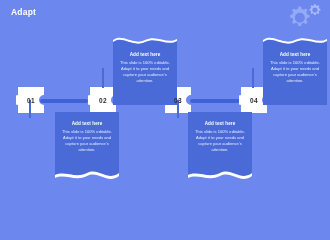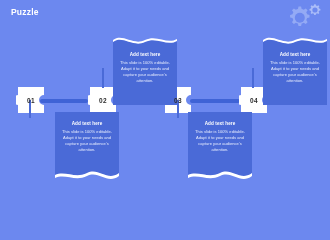--- a/index.html
+++ b/index.html
@@ -63,21 +63,21 @@
   .wave.bottom{bottom:-6px;}
 
   
   .stem{position:absolute;width:1.5px;background:#4a6ad7;z-index:1;}
 </style>
 </head>
 <body>
 
 <div class="slide">
 
-  <div class="title">Puzzle</div>
+  <div class="title">Adapt</div>
 
   <div class="gears">
     <svg width="46" height="30" viewBox="0 0 46 30">
       <g fill="#94aaf5">
         <path d="M18.5 4.5 l2.6 .0 .55 2.4 a7.6 7.6 0 0 1 2.05 .85 l2.05-1.35 1.85 1.85 -1.35 2.05 a7.6 7.6 0 0 1 .85 2.05 l2.4 .55 0 2.6 -2.4 .55 a7.6 7.6 0 0 1 -.85 2.05 l1.35 2.05 -1.85 1.85 -2.05-1.35 a7.6 7.6 0 0 1 -2.05 .85 l-.55 2.4 -2.6 0 -.55-2.4 a7.6 7.6 0 0 1 -2.05-.85 l-2.05 1.35 -1.85-1.85 1.35-2.05 a7.6 7.6 0 0 1 -.85-2.05 l-2.4-.55 0-2.6 2.4-.55 a7.6 7.6 0 0 1 .85-2.05 l-1.35-2.05 1.85-1.85 2.05 1.35 a7.6 7.6 0 0 1 2.05-.85 z"></path>
       </g>
       <circle cx="19.8" cy="15.8" r="5" fill="#6c88ef"></circle>
       <g fill="#aabcf8">
         <path d="M34.2 2.2 l1.5 0 .3 1.35 a4.3 4.3 0 0 1 1.15 .48 l1.15-.76 1.05 1.05 -.76 1.15 a4.3 4.3 0 0 1 .48 1.15 l1.35 .31 0 1.46 -1.35 .31 a4.3 4.3 0 0 1 -.48 1.15 l.76 1.15 -1.05 1.05 -1.15-.76 a4.3 4.3 0 0 1 -1.15 .48 l-.3 1.35 -1.5 0 -.3-1.35 a4.3 4.3 0 0 1 -1.15-.48 l-1.15 .76 -1.05-1.05 .76-1.15 a4.3 4.3 0 0 1 -.48-1.15 l-1.35-.31 0-1.46 1.35-.31 a4.3 4.3 0 0 1 .48-1.15 l-.76-1.15 1.05-1.05 1.15 .76 a4.3 4.3 0 0 1 1.15-.48 z"></path>
       </g>

